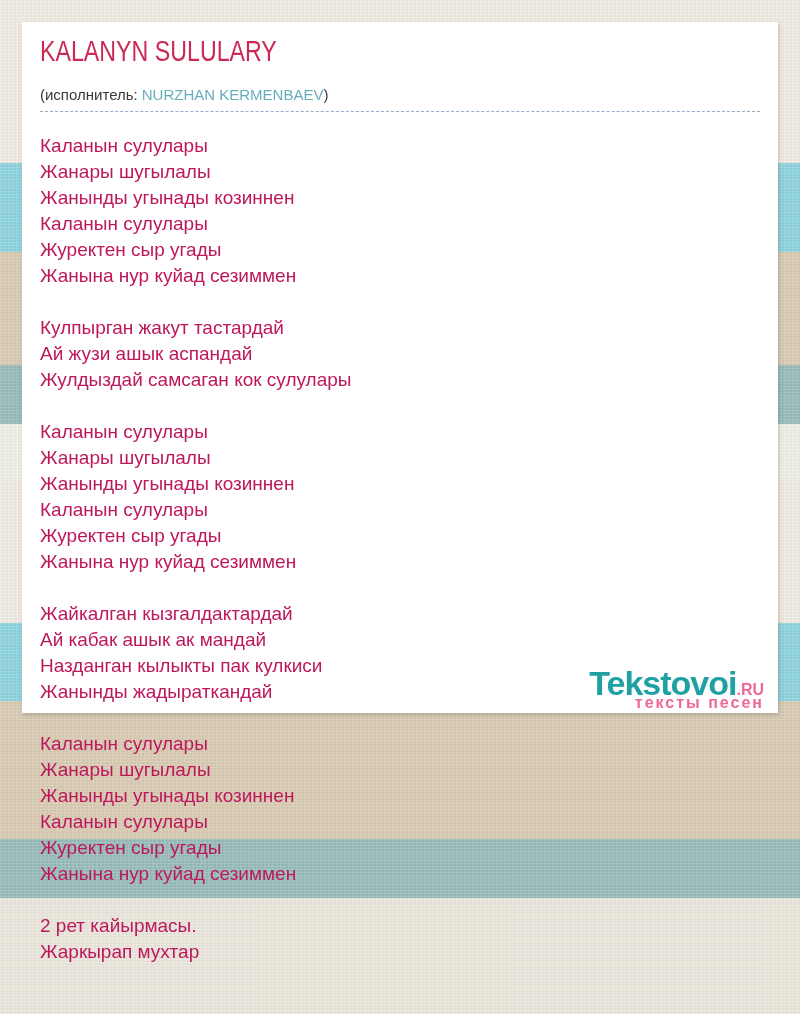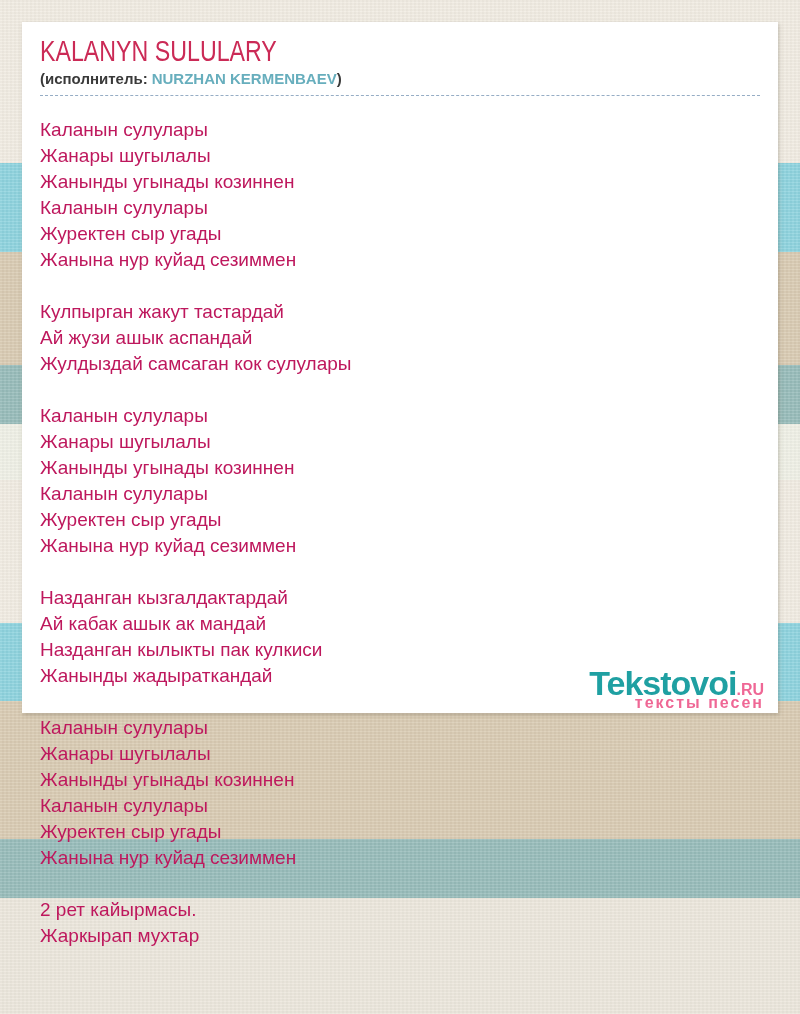--- a/index.html
+++ b/index.html
@@ -55,25 +55,24 @@
     font-size: 29px;
     font-weight: 400;
     letter-spacing: 0px;
     color: #cb2a56;
     line-height: 30px;
     transform: scaleX(0.80);
     transform-origin: left center;
     white-space: nowrap;
   }
   .artist-line {
-    margin-top: 4px;
+    margin-top: 20px;
     font-size: 15px;
     color: #3a3a3a;
     line-height: 18px;
-    font-weight: bold;
   }
   .artist-link {
     color: #67aebd;
     text-decoration: none;
     margin-left: 4px;
   }
   .lyrics {
     margin-top: 21px;
     font-size: 19px;
     line-height: 26px;
@@ -149,21 +148,21 @@
     <div class="stanza">
       <div class="line">Каланын сулулары</div>
       <div class="line">Жанары шугылалы</div>
       <div class="line">Жанынды угынады козиннен</div>
       <div class="line">Каланын сулулары</div>
       <div class="line">Журектен сыр угады</div>
       <div class="line">Жанына нур куйад сезиммен</div>
     </div>
 
     <div class="stanza">
-      <div class="line">Назданган кызгалдактардай</div>
+      <div class="line">Жайкалган кызгалдактардай</div>
       <div class="line">Ай кабак ашык ак мандай</div>
       <div class="line">Назданган кылыкты пак кулкиси</div>
       <div class="line">Жанынды жадыраткандай</div>
     </div>
 
     <div class="stanza">
       <div class="line">Каланын сулулары</div>
       <div class="line">Жанары шугылалы</div>
       <div class="line">Жанынды угынады козиннен</div>
       <div class="line">Каланын сулулары</div>

